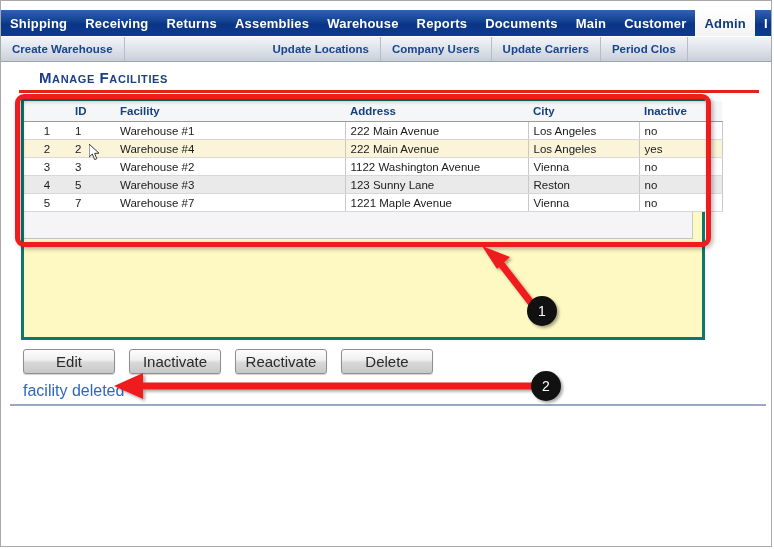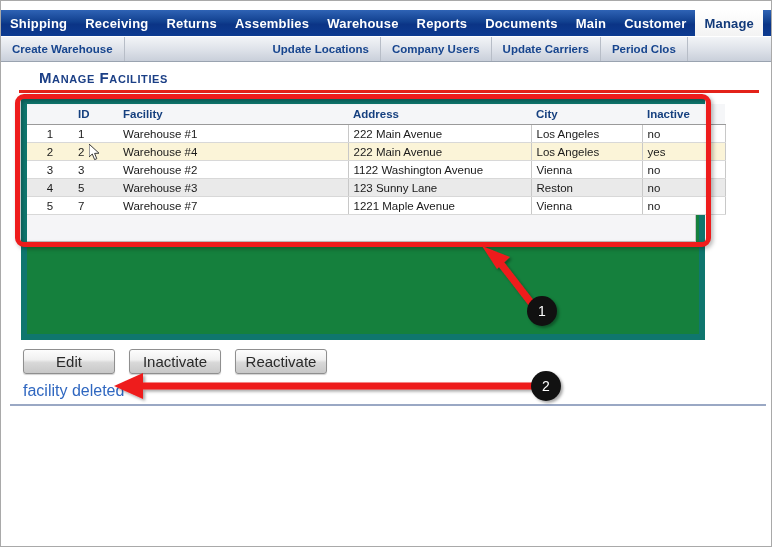--- a/index.html
+++ b/index.html
@@ -104,22 +104,22 @@
     height: 3px;
     background: #e32219;
   }
 
   
   .panel {
     position: absolute;
     left: 20px; top: 97px;
     width: 684px;
     height: 242px;
-    background: #15803d;
-    border: 6px solid #0f766e;
+    background: #fef9c3;
+    border: 3px solid #0f766e;
     box-sizing: border-box;
   }
   .grid {
     position: absolute;
     left: 0; top: 0;
     width: 668px;
     background: #ffffff;
     border-collapse: collapse;
     table-layout: fixed;
     font-size: 11.5px;
@@ -256,21 +256,21 @@
   <div class="mainnav" id="mainnav">
       <div class="nav-item">Shipping</div>
       <div class="nav-item">Receiving</div>
       <div class="nav-item">Returns</div>
       <div class="nav-item">Assemblies</div>
       <div class="nav-item">Warehouse</div>
       <div class="nav-item">Reports</div>
       <div class="nav-item">Documents</div>
       <div class="nav-item">Main</div>
       <div class="nav-item">Customer</div>
-      <div class="nav-item active">Manage</div>
+      <div class="nav-item active">Admin</div>
       <div class="nav-item partial">I</div>
     </div>
 
   <div class="subnav" id="subnav">
       <div class="sub-item">Create Warehouse</div>
       <div class="sub-item active">Manage Warehouses</div>
       <div class="sub-item">Update Locations</div>
       <div class="sub-item">Company Users</div>
       <div class="sub-item">Update Carriers</div>
       <div class="sub-item">Period Clos</div>
@@ -338,20 +338,21 @@
   </div>
 
   <svg class="cursor-arrow" viewBox="0 0 12 17">
     <polygon points="0,0 0,13 3.3,10 5.6,15.6 7.8,14.7 5.6,9.4 10,9.2" fill="#ffffff" stroke="#3a3a3a" stroke-width="1"></polygon>
   </svg>
 
   <div class="btnrow">
     <div class="btn">Edit</div>
     <div class="btn">Inactivate</div>
     <div class="btn">Reactivate</div>
+    <div class="btn">Delete</div>
   </div>
 
   <div class="status-msg">facility deleted</div>
 
   <div class="bottom-rule"></div>
 
   <div class="anno-rect"></div>
 
   <svg class="anno-svg">
     <defs>

